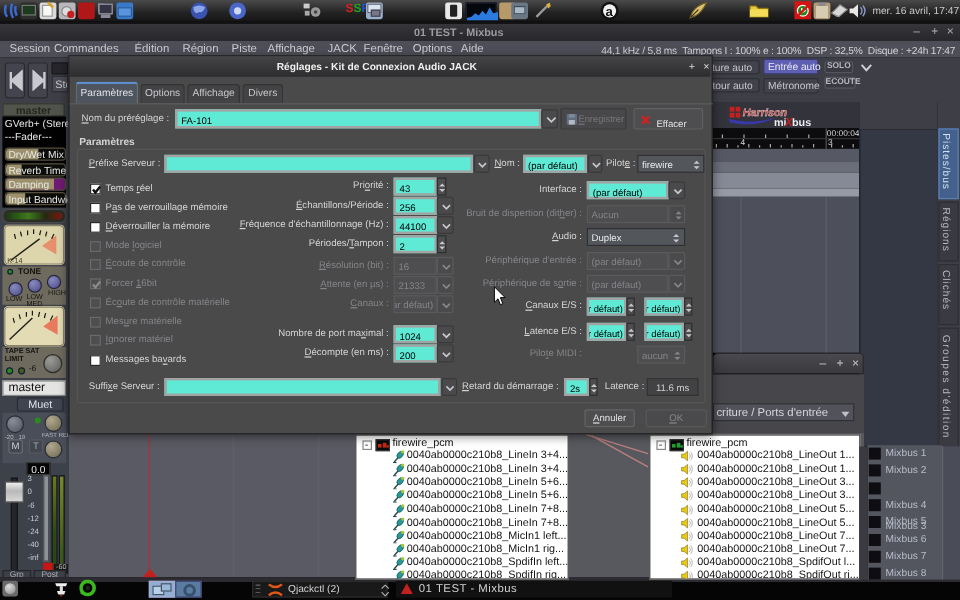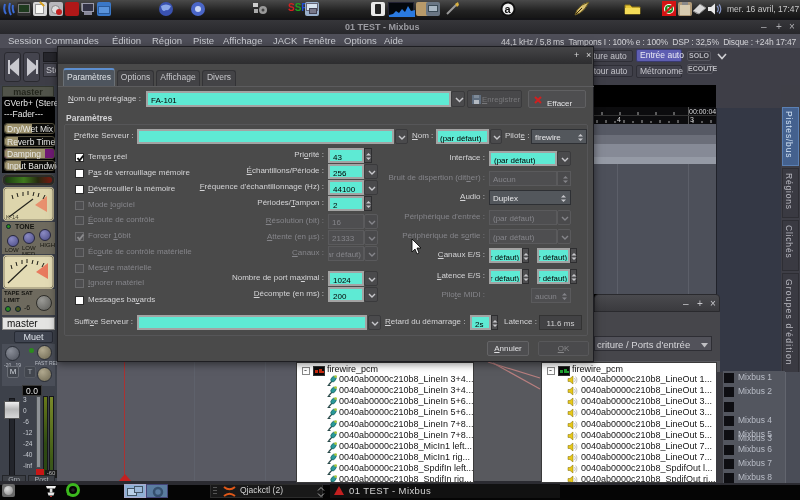--- a/index.html
+++ b/index.html
@@ -160,20 +160,33 @@
     </div>
   <div class="abs" style="left:636px;top:65px;width:46px;height:13px;background:#42424c;border:1px solid #2e2e36;border-radius:2px;color:#c6c6cc;font-size:8.5px;">
       <span style="position:absolute;left:3px;top:0;">Métronome</span>
     </div>
   <div class="abs" style="left:687px;top:51px;width:24px;height:10px;background:#3a3a42;border:1px solid #55555e;border-radius:2px;color:#b8b8be;font-size:7px;font-weight:bold;text-align:center;">SOLO</div>
   <div class="abs" style="left:687px;top:64px;width:26px;height:10px;background:#3a3a42;border:1px solid #55555e;border-radius:2px;color:#b8b8be;font-size:7px;font-weight:bold;text-align:center;">ECOUTE</div>
   <svg class="abs" style="left:717px;top:53px;" width="10" height="7">
       <path d="M1 1 L5 5.5 L9 1" stroke="#d0d0d4" stroke-width="1.6" fill="none"></path>
     </svg>
 
+  <div class="abs" style="left:594px;top:85px;width:122px;height:22px;background:#33333b;">
+    <svg class="abs" style="left:13px;top:1px;" width="70" height="21">
+      <rect x="1" y="3" width="4" height="4" fill="#c42020"></rect>
+        <rect x="6" y="3" width="4" height="4" fill="#c42020"></rect>
+      <rect x="1" y="8" width="4" height="4" fill="#c42020"></rect>
+        <rect x="6" y="8" width="4" height="4" fill="#c42020"></rect>
+      <path d="M0 13 Q18 18 40 12 Q22 21 1 16 Z" fill="#3838a8"></path>
+      <text x="12" y="11" font-family="Liberation Sans" font-style="italic" font-weight="bold" font-size="9" fill="#c04040" stroke="#e8d8d8" stroke-width="0.3">Harrison</text>
+      <text x="38" y="19" font-family="Liberation Sans" font-size="9" font-weight="bold" fill="#eceef2">mi</text>
+      <text x="47" y="19" font-family="Liberation Sans" font-style="italic" font-size="10" font-weight="bold" fill="#c42020">X</text>
+      <text x="53" y="19" font-family="Liberation Sans" font-size="9" font-weight="bold" fill="#eceef2">bus</text>
+    </svg>
+  </div>
 
   <div class="abs" style="left:594px;top:107px;width:122px;height:17px;background:#0c0c0e;color:#d8d8da;font-size:8px;">
     <div class="abs" style="left:94px;top:0;width:1px;height:17px;background:#555;"></div>
     <span class="abs" style="left:95px;top:0.5px;font-size:7px;">00:00:04</span>
     <div class="abs" style="left:0;top:8px;width:122px;height:1px;background:#333;"></div>
     <span class="abs" style="left:23px;top:8.5px;font-size:7px;">4</span>
     <span class="abs" style="left:96px;top:8.5px;font-size:7px;">3</span>
     <svg class="abs" style="left:0;top:0;" width="122" height="17">
       <g stroke="#aaa" stroke-width="1">
         <line x1="8" y1="5" x2="8" y2="8"></line>
@@ -572,20 +585,21 @@
       <div class="abs" style="left:1px;top:87.80000000000001px;width:10px;height:10px;background:#0e0e12;"></div>
       <span class="abs" style="left:15px;top:86.80000000000001px;">Mixbus 7</span>
       <div class="abs" style="left:1px;top:102.10000000000001px;width:10px;height:10px;background:#0e0e12;"></div>
       <span class="abs" style="left:15px;top:101.10000000000001px;">Mixbus 8</span>
     </div>
   <div class="abs" style="left:785px;top:372px;width:15px;height:111px;background:#4a4d57;border-left:1px solid #62656e;"></div>
 
   <div class="abs" id="dlg" style="left:57px;top:46px;width:537px;height:316px;background:#4a4a4a;border:1px solid #1e1e22;box-shadow:0 2px 8px rgba(0,0,0,.5);">
 
     <div class="abs" style="left:0;top:0;width:534px;height:17px;background:linear-gradient(#454547,#2d2d2f);color:#f0f0f0;font-size:8.5px;font-weight:bold;text-align:center;padding-right:22px;">
+      <span style="position:relative;top:3px;">Réglages - Kit de Connexion Audio JACK</span>
       <span class="abs" style="left:516px;top:3px;font-weight:normal;color:#d8d8d8;font-size:9px;">+</span><span class="abs" style="left:528px;top:3px;font-weight:normal;color:#d8d8d8;font-size:9px;">×</span>
     </div>
 
     <div class="abs" style="left:5px;top:21px;width:52px;height:18px;background:#4e555e;border:1px solid #6a7076;border-bottom:none;border-top:2px solid #5d8fd0;border-radius:3px 3px 0 0;color:#dfe2e6;font-size:8.5px;text-align:center;"><span style="position:relative;top:2px;">Paramètres</span></div>
     <div class="abs" style="left:59px;top:23px;width:37px;height:16px;background:#434346;border:1px solid #333336;border-bottom:none;border-radius:3px 3px 0 0;color:#c8c8cc;font-size:8.5px;text-align:center;"><span style="position:relative;top:1px;">Options</span></div>
     <div class="abs" style="left:98px;top:23px;width:44px;height:16px;background:#434346;border:1px solid #333336;border-bottom:none;border-radius:3px 3px 0 0;color:#c8c8cc;font-size:8.5px;text-align:center;"><span style="position:relative;top:1px;">Affichage</span></div>
     <div class="abs" style="left:144px;top:23px;width:34px;height:16px;background:#434346;border:1px solid #333336;border-bottom:none;border-radius:3px 3px 0 0;color:#c8c8cc;font-size:8.5px;text-align:center;"><span style="position:relative;top:1px;">Divers</span></div>
     <div class="abs" style="left:0;top:39px;width:536px;height:1px;background:#5c5c5e;"></div>
 
     <span class="lbl abs" style="left:10px;top:47px;"><span class="u">N</span>om du préréglage :</span>

